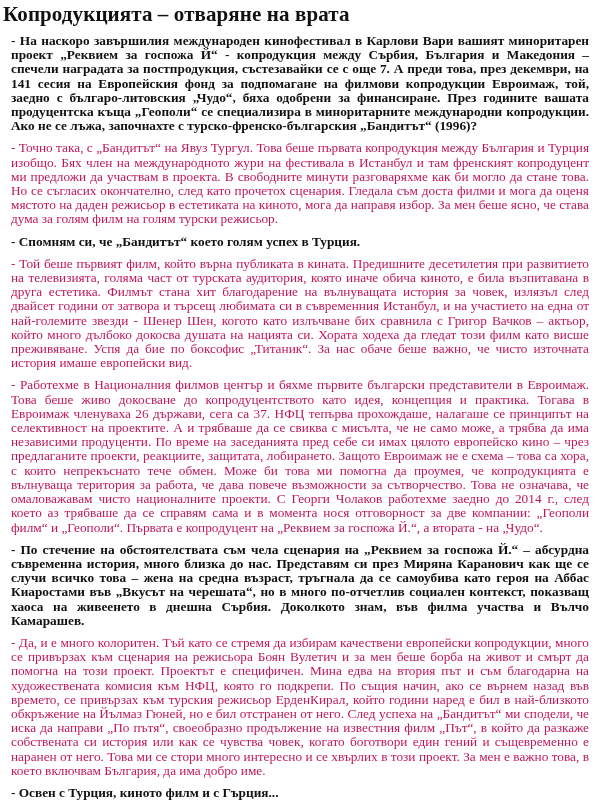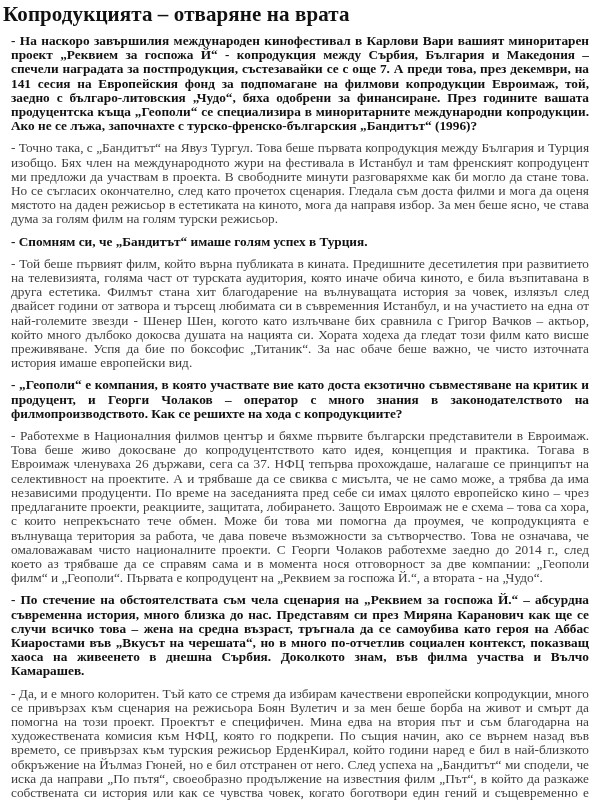--- a/index.html
+++ b/index.html
@@ -30,31 +30,30 @@
       font-size: 13.3px;
       line-height: 14.2px;
       text-align: justify;
       margin: 8px;
     }
     .q {
       font-weight: bold;
     }
     .a {
       font-weight: normal;
-      color: #404040;
+      color: #be185d;
     }
   </style>
 </head>
 <body>
 
 <div class="page">
   <h1 class="title">Копродукцията – отваряне на врата</h1>
 
   <p class="para q">- На наскоро завършилия международен кинофестивал в Карлови Вари вашият миноритарен проект „Реквием за госпожа Й“ - копродукция между Сърбия, България и Македония – спечели наградата за постпродукция, състезавайки се с още 7. А преди това, през декември, на 141 сесия на Европейския фонд за подпомагане на филмови копродукции Евроимаж, той, заедно с българо-литовския „Чудо“, бяха одобрени за финансиране. През годините вашата продуцентска къща „Геополи“ се специализира в миноритарните международни копродукции. Ако не се лъжа, започнахте с турско-френско-българския „Бандитът“ (1996)?</p>
   <p class="para a">- Точно така, с „Бандитът“ на Явуз Тургул. Това беше първата копродукция между България и Турция изобщо. Бях член на международното жури на фестивала в Истанбул и там френският копродуцент ми предложи да участвам в проекта. В свободните минути разговаряхме как би могло да стане това. Но се съгласих окончателно, след като прочетох сценария. Гледала съм доста филми и мога да оценя мястото на даден режисьор в естетиката на киното, мога да направя избор. За мен беше ясно, че става дума за голям филм на голям турски режисьор.</p>
-  <p class="para q">- Спомням си, че „Бандитът“ имаше голям успех в Турция.</p>
+  <p class="para q">- Спомням си, че „Бандитът“ което голям успех в Турция.</p>
   <p class="para a">- Той беше първият филм, който върна публиката в кината. Предишните десетилетия при развитието на телевизията, голяма част от турската аудитория, която иначе обича киното, е била възпитавана в друга естетика. Филмът стана хит благодарение на вълнуващата история за човек, излязъл след двайсет години от затвора и търсещ любимата си в съвременния Истанбул, и на участието на една от най-големите звезди - Шенер Шен, когото като излъчване бих сравнила с Григор Вачков – актьор, който много дълбоко докосва душата на нацията си. Хората ходеха да гледат този филм като висше преживяване. Успя да бие по боксофис „Титаник“. За нас обаче беше важно, че чисто източната история имаше европейски вид.</p>
-  <p class="para q">- „Геополи“ е компания, в която участвате вие като доста екзотично съвместяване на критик и продуцент, и Георги Чолаков – оператор с много знания в законодателството на филмопроизводството. Как се решихте на хода с копродукциите?</p>
   <p class="para a">- Работехме в Националния филмов център и бяхме първите български представители в Евроимаж. Това беше живо докосване до копродуцентството като идея, концепция и практика. Тогава в Евроимаж членуваха 26 държави, сега са 37. НФЦ тепърва прохождаше, налагаше се принципът на селективност на проектите. А и трябваше да се свиква с мисълта, че не само може, а трябва да има независими продуценти. По време на заседанията пред себе си имах цялото европейско кино – чрез предлаганите проекти, реакциите, защитата, лобирането. Защото Евроимаж не е схема – това са хора, с които непрекъснато тече обмен. Може би това ми помогна да проумея, че копродукцията е вълнуваща територия за работа, че дава повече възможности за сътворчество. Това не означава, че омаловажавам чисто националните проекти. С Георги Чолаков работехме заедно до 2014 г., след което аз трябваше да се справям сама и в момента нося отговорност за две компании: „Геополи филм“ и „Геополи“. Първата е копродуцент на „Реквием за госпожа Й.“, а втората - на „Чудо“.</p>
   <p class="para q">- По стечение на обстоятелствата съм чела сценария на „Реквием за госпожа Й.“ – абсурдна съвременна история, много близка до нас. Представям си през Миряна Каранович как ще се случи всичко това – жена на средна възраст, тръгнала да се самоубива като героя на Аббас Киаростами във „Вкусът на черешата“, но в много по-отчетлив социален контекст, показващ хаоса на живеенето в днешна Сърбия. Доколкото знам, във филма участва и Вълчо Камарашев.</p>
   <p class="para a">- Да, и е много колоритен. Тъй като се стремя да избирам качествени европейски копродукции, много се привързах към сценария на режисьора Боян Вулетич и за мен беше борба на живот и смърт да помогна на този проект. Проектът е специфичен. Мина едва на втория път и съм благодарна на художествената комисия към НФЦ, която го подкрепи. По същия начин, ако се върнем назад във времето, се привързах към турския режисьор ЕрденКирал, който години наред е бил в най-близкото обкръжение на Йълмаз Гюней, но е бил отстранен от него. След успеха на „Бандитът“ ми сподели, че иска да направи „По пътя“, своеобразно продължение на известния филм „Път“, в който да разкаже собствената си история или как се чувства човек, когато боготвори един гений и същевременно е наранен от него. Това ми се стори много интересно и се хвърлих в този проект. За мен е важно това, в което включвам България, да има добро име.</p>
   <p class="para q">- Освен с Турция, киното филм и с Гърция...</p>
 </div>
 
 </body></html>

